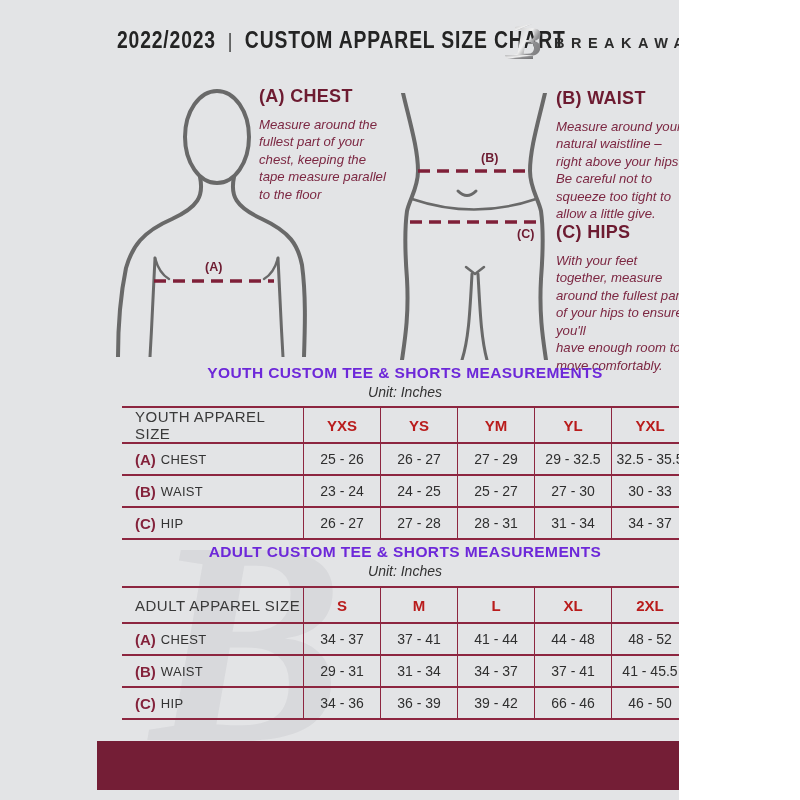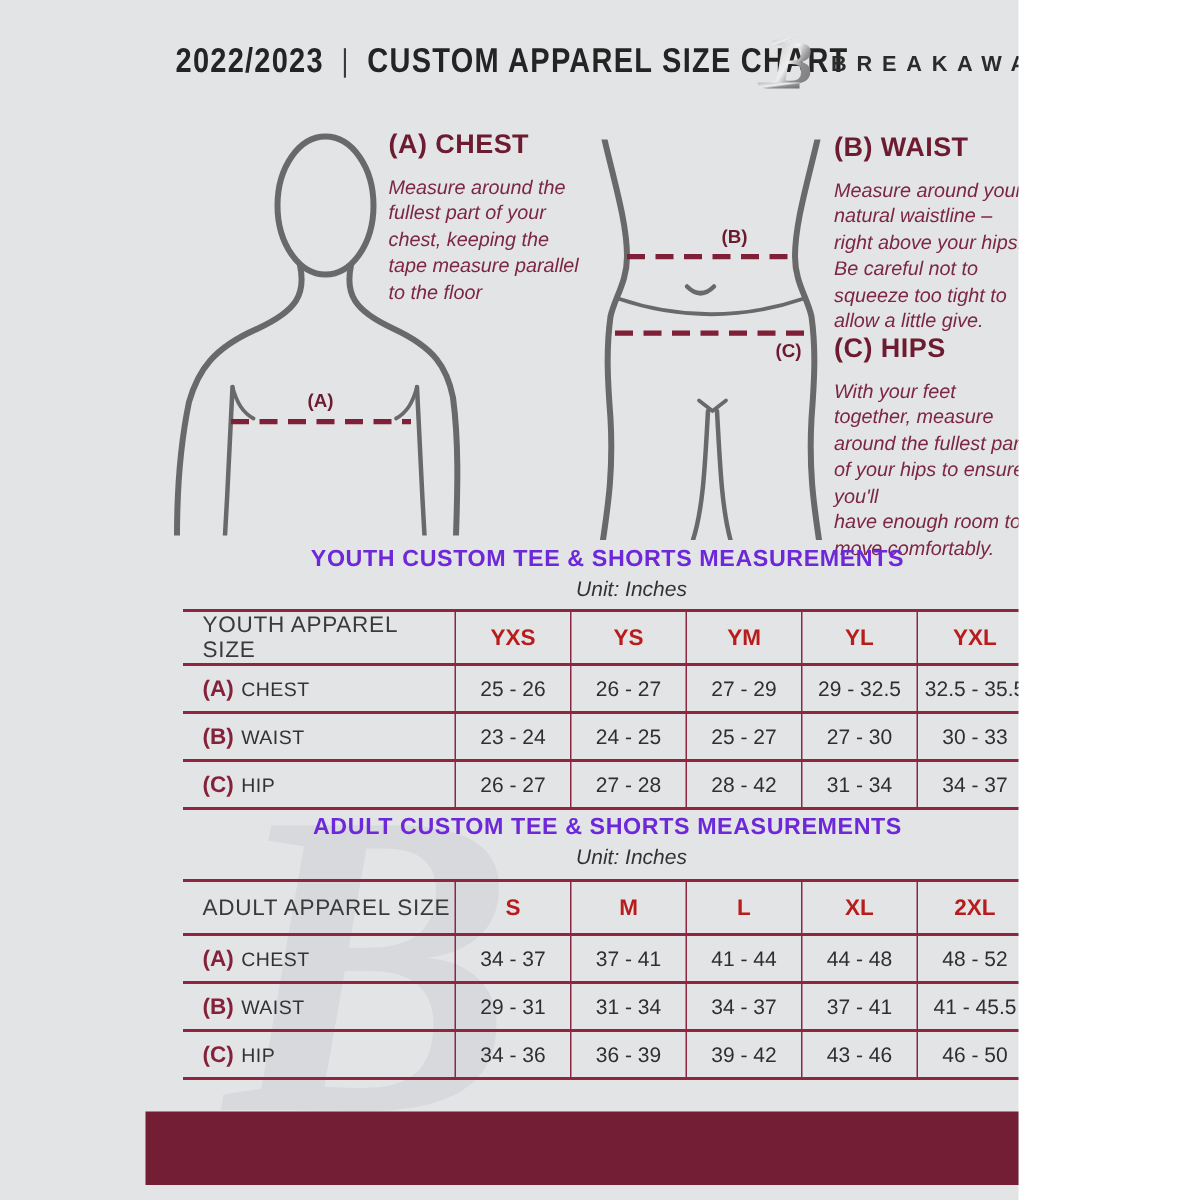--- a/index.html
+++ b/index.html
@@ -43,21 +43,21 @@
   #lbl-c{left:517px;top:227px;}
 
   
   .watermark{position:absolute;left:150px;top:498px;font-family:"Liberation Serif",serif;
     font-weight:bold;font-style:italic;font-size:290px;line-height:1;color:rgba(45,45,60,.055);
     z-index:0;user-select:none;}
 
   
   .section-title{position:absolute;left:122px;width:566px;text-align:center;
     font-size:15.5px;font-weight:bold;color:#6d28d9;letter-spacing:.4px;z-index:1;}
-  .unit-line{position:absolute;left:138px;width:566px;text-align:center;
+  .unit-line{position:absolute;left:122px;width:566px;text-align:center;
     font-size:14px;font-style:italic;color:#333;z-index:1;}
   #youth-title{top:364px;} #youth-unit{top:384px;}
   #adult-title{top:543px;} #adult-unit{top:563px;}
 
   
   .size-table{position:absolute;left:122px;width:566px;border-top:2px solid var(--line);z-index:1;}
   #youth-table{top:406px;} #adult-table{top:586px;}
   .t-row{display:grid;grid-template-columns:181px repeat(5,1fr);border-bottom:2px solid var(--line);}
   .t-row .cell{display:flex;align-items:center;justify-content:center;height:30px;
     border-left:1.5px solid var(--line);font-size:14px;color:#2f2f2f;}
@@ -190,21 +190,21 @@
       <div class="cell">27 - 30</div>
       <div class="cell">30 - 33</div>
     </div>
     <div class="t-row">
       <div class="cell">
         <span class="row-prefix">(C)</span>
         <span class="row-label">HIP</span>
       </div>
       <div class="cell">26 - 27</div>
       <div class="cell">27 - 28</div>
-      <div class="cell">28 - 42</div>
+      <div class="cell">28 - 31</div>
       <div class="cell">31 - 34</div>
       <div class="cell">34 - 37</div>
     </div>
   </div>
 
   <div id="adult-title" class="section-title">ADULT CUSTOM TEE &amp; SHORTS MEASUREMENTS</div>
   <div id="adult-unit" class="unit-line">Unit: Inches</div>
 
   <div id="adult-table" class="size-table">
     <div class="t-row t-head">
@@ -238,20 +238,20 @@
       <div class="cell">41 - 45.5</div>
     </div>
     <div class="t-row">
       <div class="cell">
         <span class="row-prefix">(C)</span>
         <span class="row-label">HIP</span>
       </div>
       <div class="cell">34 - 36</div>
       <div class="cell">36 - 39</div>
       <div class="cell">39 - 42</div>
-      <div class="cell">43 - 46</div>
+      <div class="cell">66 - 46</div>
       <div class="cell">46 - 50</div>
     </div>
   </div>
 
   <div class="bottom-bar"></div>
 
 </div>
 
 </body></html>

